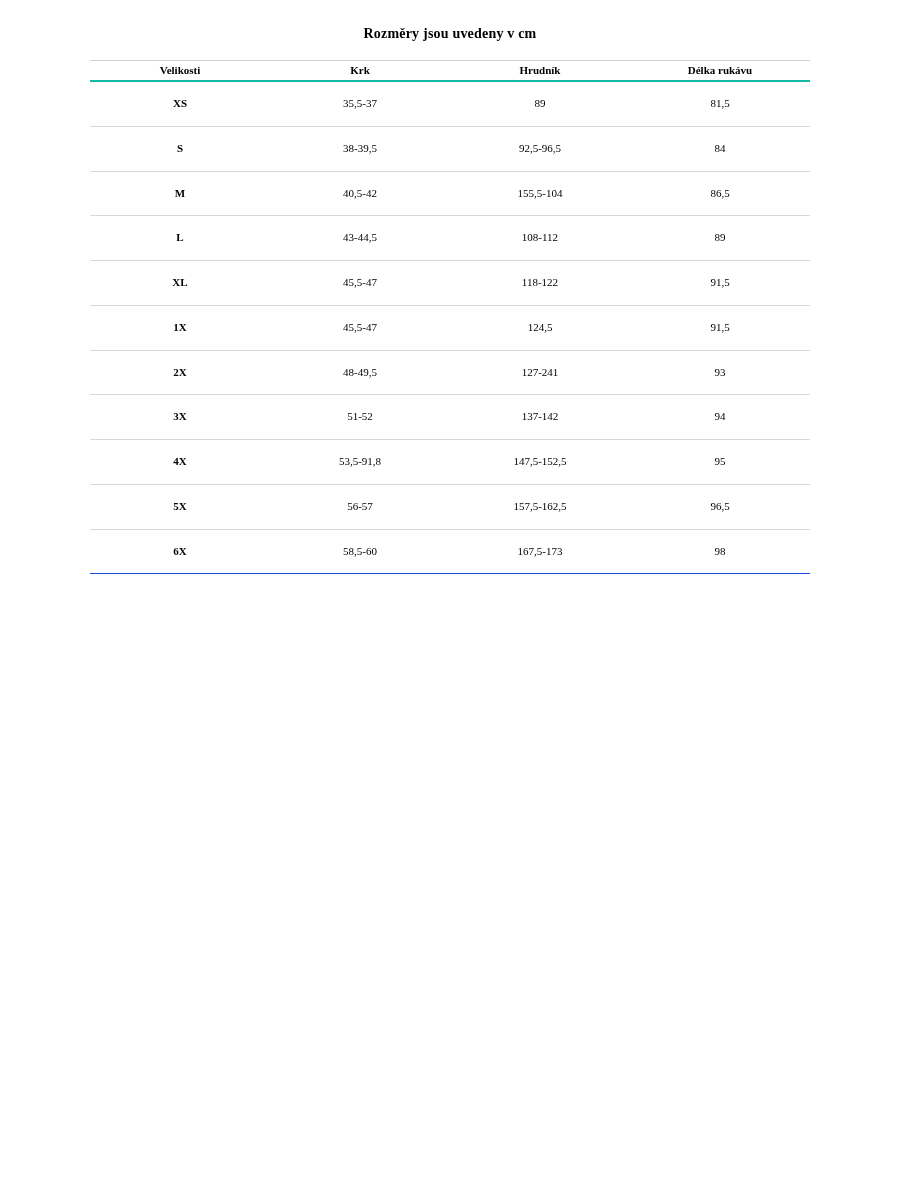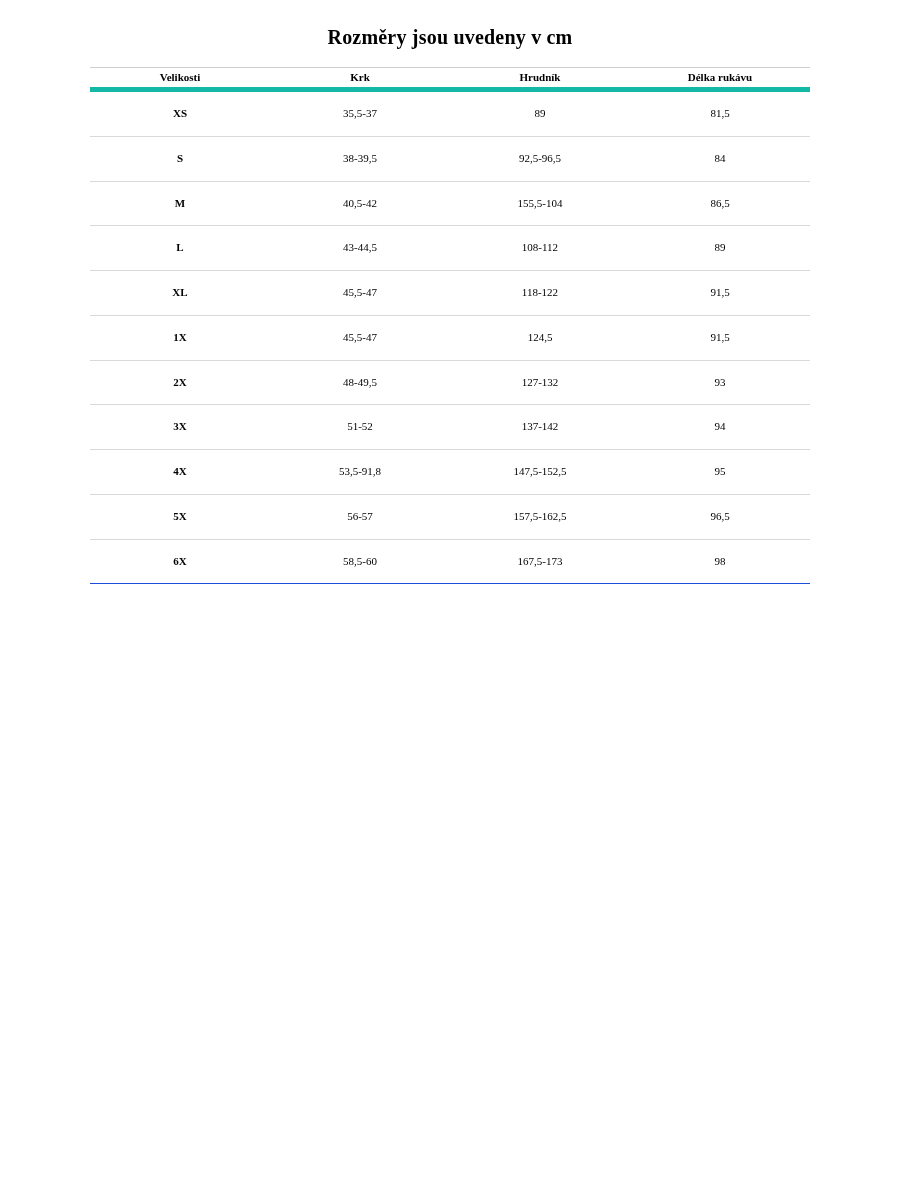--- a/index.html
+++ b/index.html
@@ -16,21 +16,21 @@
   }
   .page {
     width: 900px;
     height: 1200px;
     box-sizing: border-box;
     padding-top: 26px;
   }
   .doc-title {
     text-align: center;
     font-family: "Liberation Serif", serif;
-    font-size: 20px;
+    font-size: 14px;
     font-weight: bold;
     letter-spacing: 0.2px;
     margin: 0 0 18px 0;
   }
   .table-wrap {
     margin: 0 auto;
     width: 720px;
   }
   table.size-table {
     width: 720px;
@@ -41,21 +41,21 @@
   table.size-table col.c-size   { width: 180px; }
   table.size-table col.c-neck   { width: 180px; }
   table.size-table col.c-chest  { width: 180px; }
   table.size-table col.c-sleeve { width: 180px; }
 
   table.size-table thead th {
     font-weight: bold;
     font-size: 11px;
     text-align: center;
     padding: 3px 2px 4px 2px;
-    border-bottom: 5px solid #14b8a6;
+    border-bottom: 2px solid #14b8a6;
     border-top: 1px solid #cfcfcf;
   }
   table.size-table tbody td {
     text-align: center;
     padding: 15px 2px;
     border-bottom: 1px solid #d9d9d9;
     font-size: 11px;
     line-height: 1.25;
   }
   table.size-table tbody td.size-cell {
@@ -121,21 +121,21 @@
         </tr>
         <tr>
           <td class="size-cell">1X</td>
           <td>45,5-47</td>
           <td>124,5</td>
           <td>91,5</td>
         </tr>
         <tr>
           <td class="size-cell">2X</td>
           <td>48-49,5</td>
-          <td>127-132</td>
+          <td>127-241</td>
           <td>93</td>
         </tr>
         <tr>
           <td class="size-cell">3X</td>
           <td>51-52</td>
           <td>137-142</td>
           <td>94</td>
         </tr>
         <tr>
           <td class="size-cell">4X</td>

